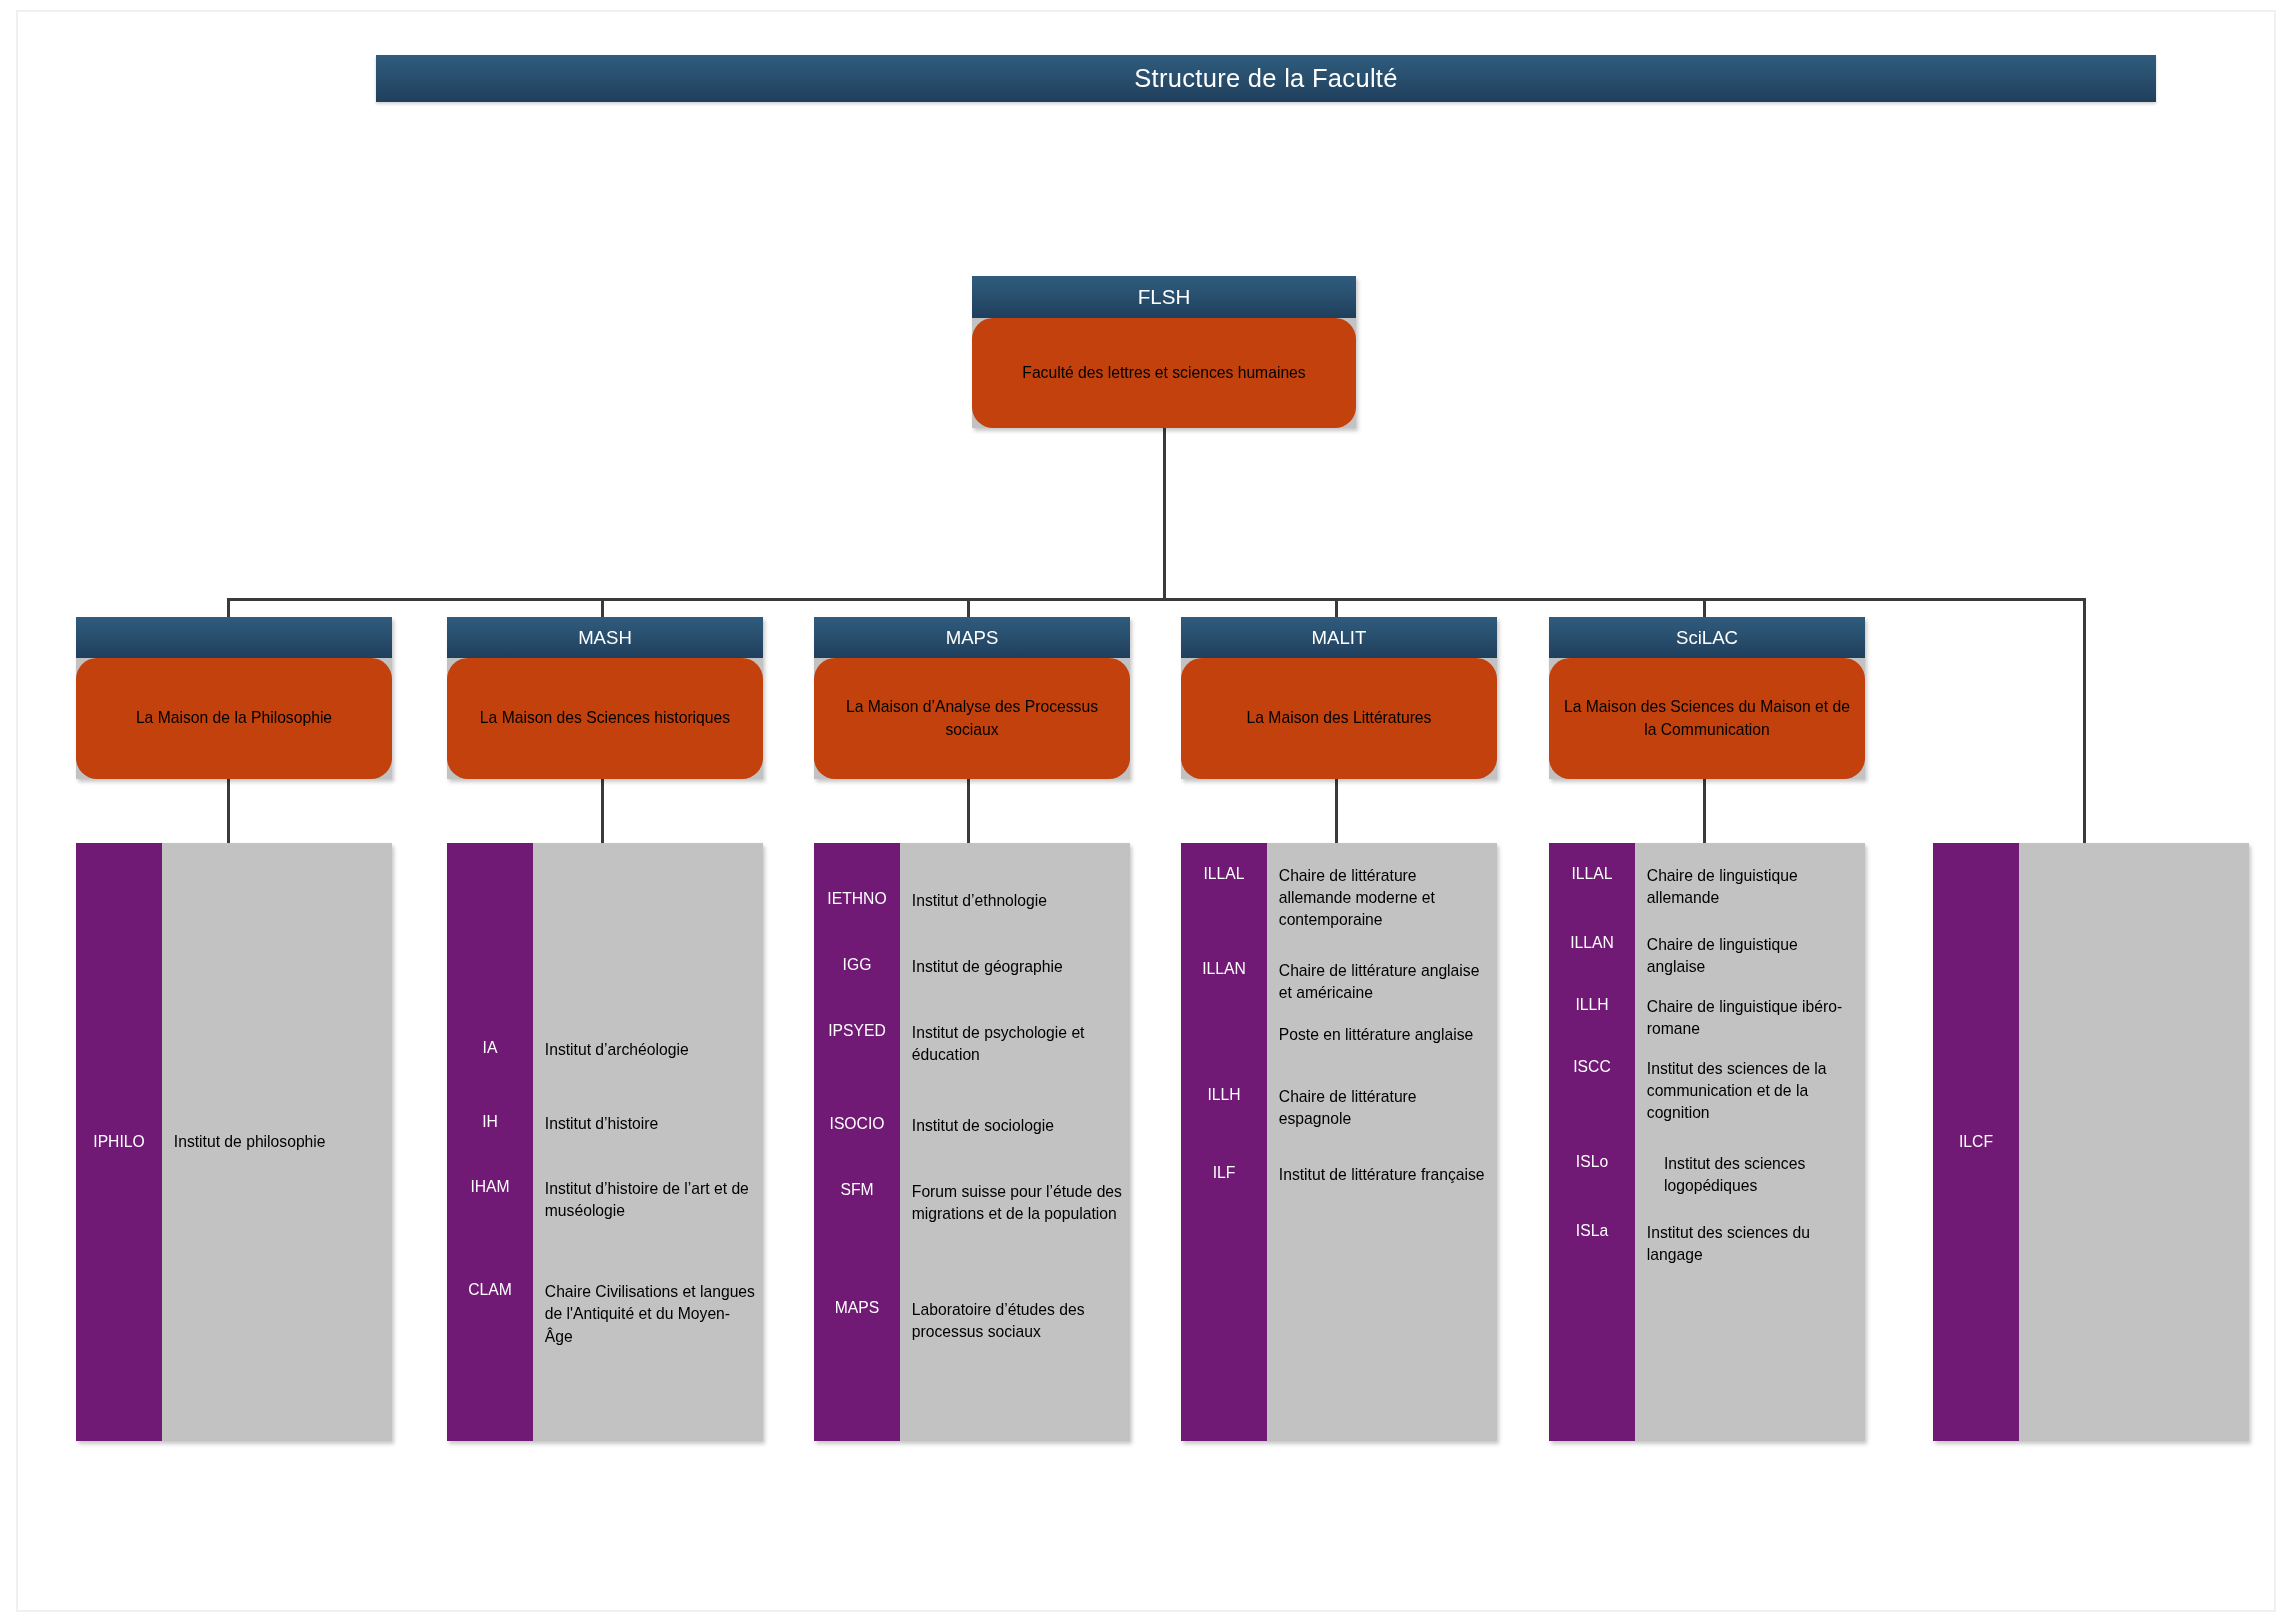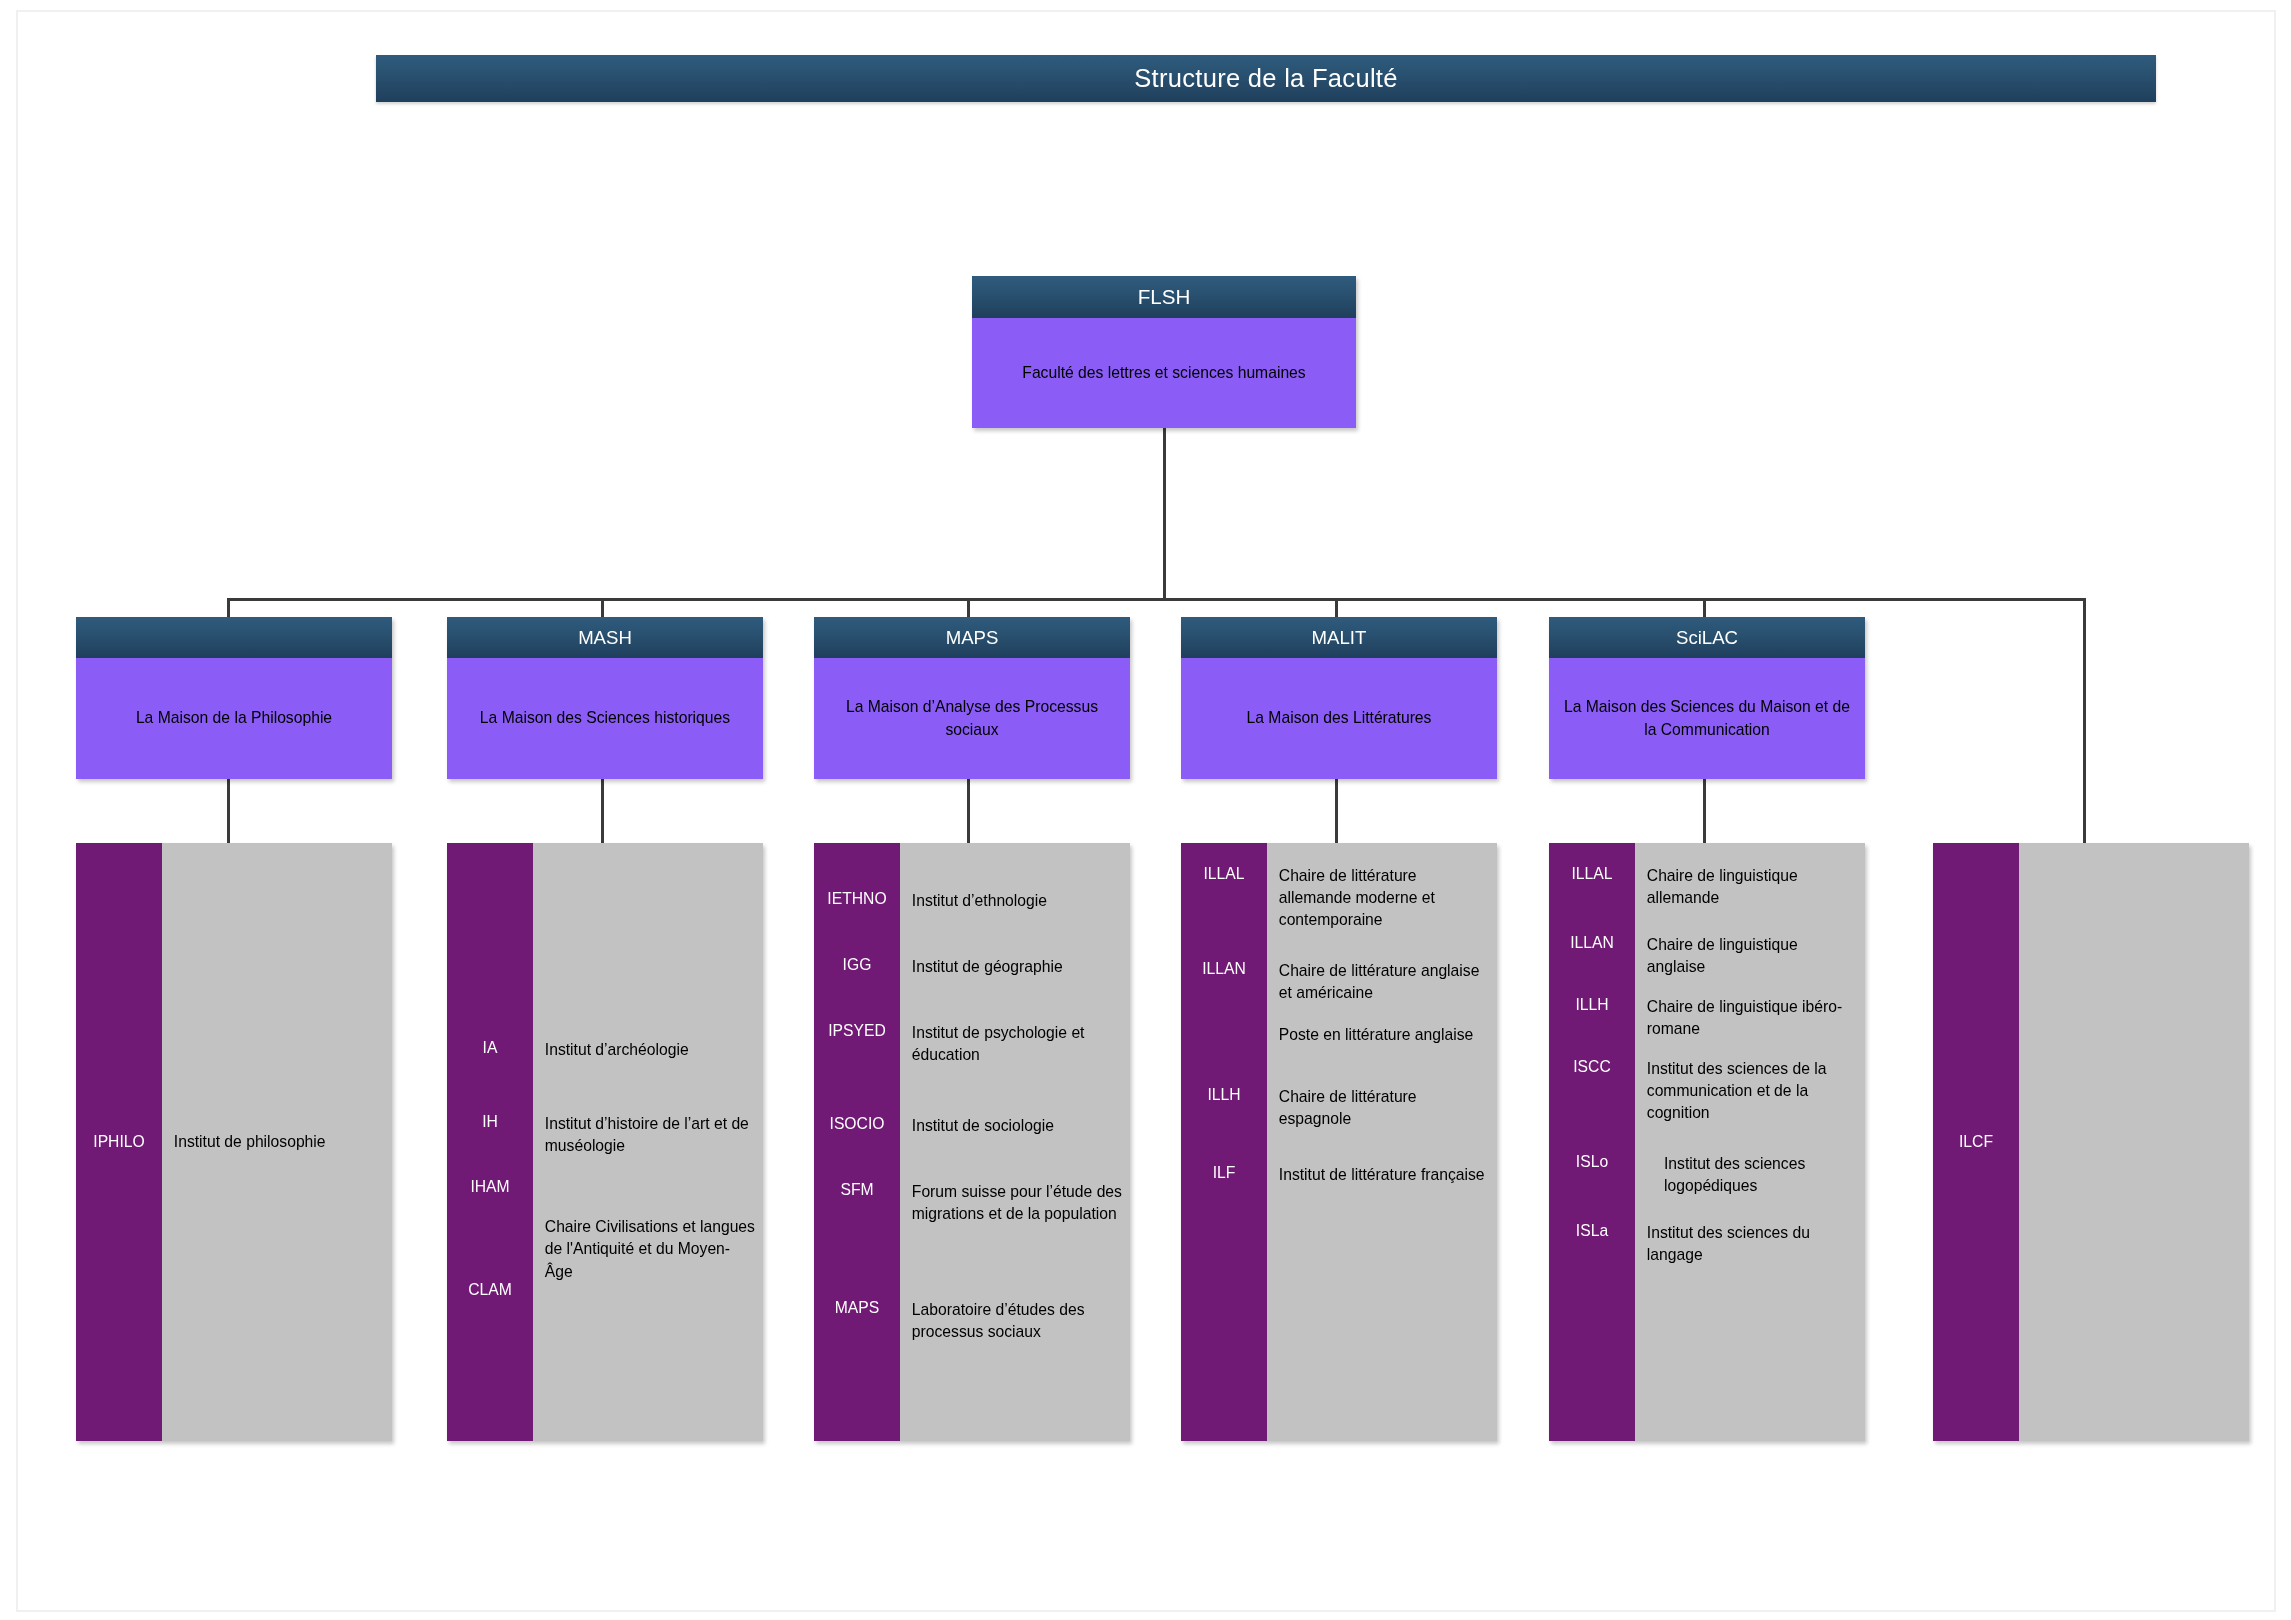--- a/index.html
+++ b/index.html
@@ -37,24 +37,24 @@
     box-shadow:2px 2.9px 3.9px rgba(0,0,0,0.22);
     background:#c2c2c2;
   }
   .node .hd{
     height:37px;
     background:linear-gradient(to bottom,#2f5b7d 0%,#29506f 45%,#1f3f5c 100%);
     display:flex;align-items:center;justify-content:center;
     color:#ffffff;font-size:18.6px;white-space:nowrap;
   }
   .node .bd{
-    background:#8b5cf6;
+    background:#c2410c;
     display:flex;align-items:center;justify-content:center;
     text-align:center;font-size:15.7px;line-height:1.45;
-    padding:5.9px 9.8px;box-sizing:border-box;
+    padding:5.9px 9.8px;box-sizing:border-box;border-radius:21px;
   }
 
   
   #flsh{left:972px;top:276px;width:384px;height:152px;}
   #flsh .hd{height:42px;font-size:20.6px;}
   #flsh .bd{height:110px;}
 
   
   .l2{top:617px;height:162px;}
   .l2 .hd{height:41px;}
@@ -154,20 +154,21 @@
 
 <div class="leaf" style="left:447px;top:843px;width:316px;height:598px;">
   <div class="acol" style="width:86px;padding-top:196px;">
     <div class="row-a" style="height:74px;">IA</div>
     <div class="row-a" style="height:65px;">IH</div>
     <div class="row-a" style="height:103px;">IHAM</div>
     <div class="row-a" style="height:78px;">CLAM</div>
   </div>
   <div class="dcol" style="padding-top:196px;">
     <div class="row-d" style="height:74px;">Institut d’archéologie</div>
+    <div class="row-d" style="height:65px;">Institut d’histoire</div>
     <div class="row-d" style="height:103px;">Institut d’histoire de l’art et de muséologie</div>
     <div class="row-d" style="height:78px;">Chaire Civilisations et langues de l'Antiquité et du Moyen-Âge</div>
   </div>
 </div>
 
 <div class="leaf" style="left:814px;top:843px;width:316px;height:598px;">
   <div class="acol" style="width:86px;padding-top:47px;">
     <div class="row-a" style="height:66px;">IETHNO</div>
     <div class="row-a" style="height:66px;">IGG</div>
     <div class="row-a" style="height:93px;">IPSYED</div>

